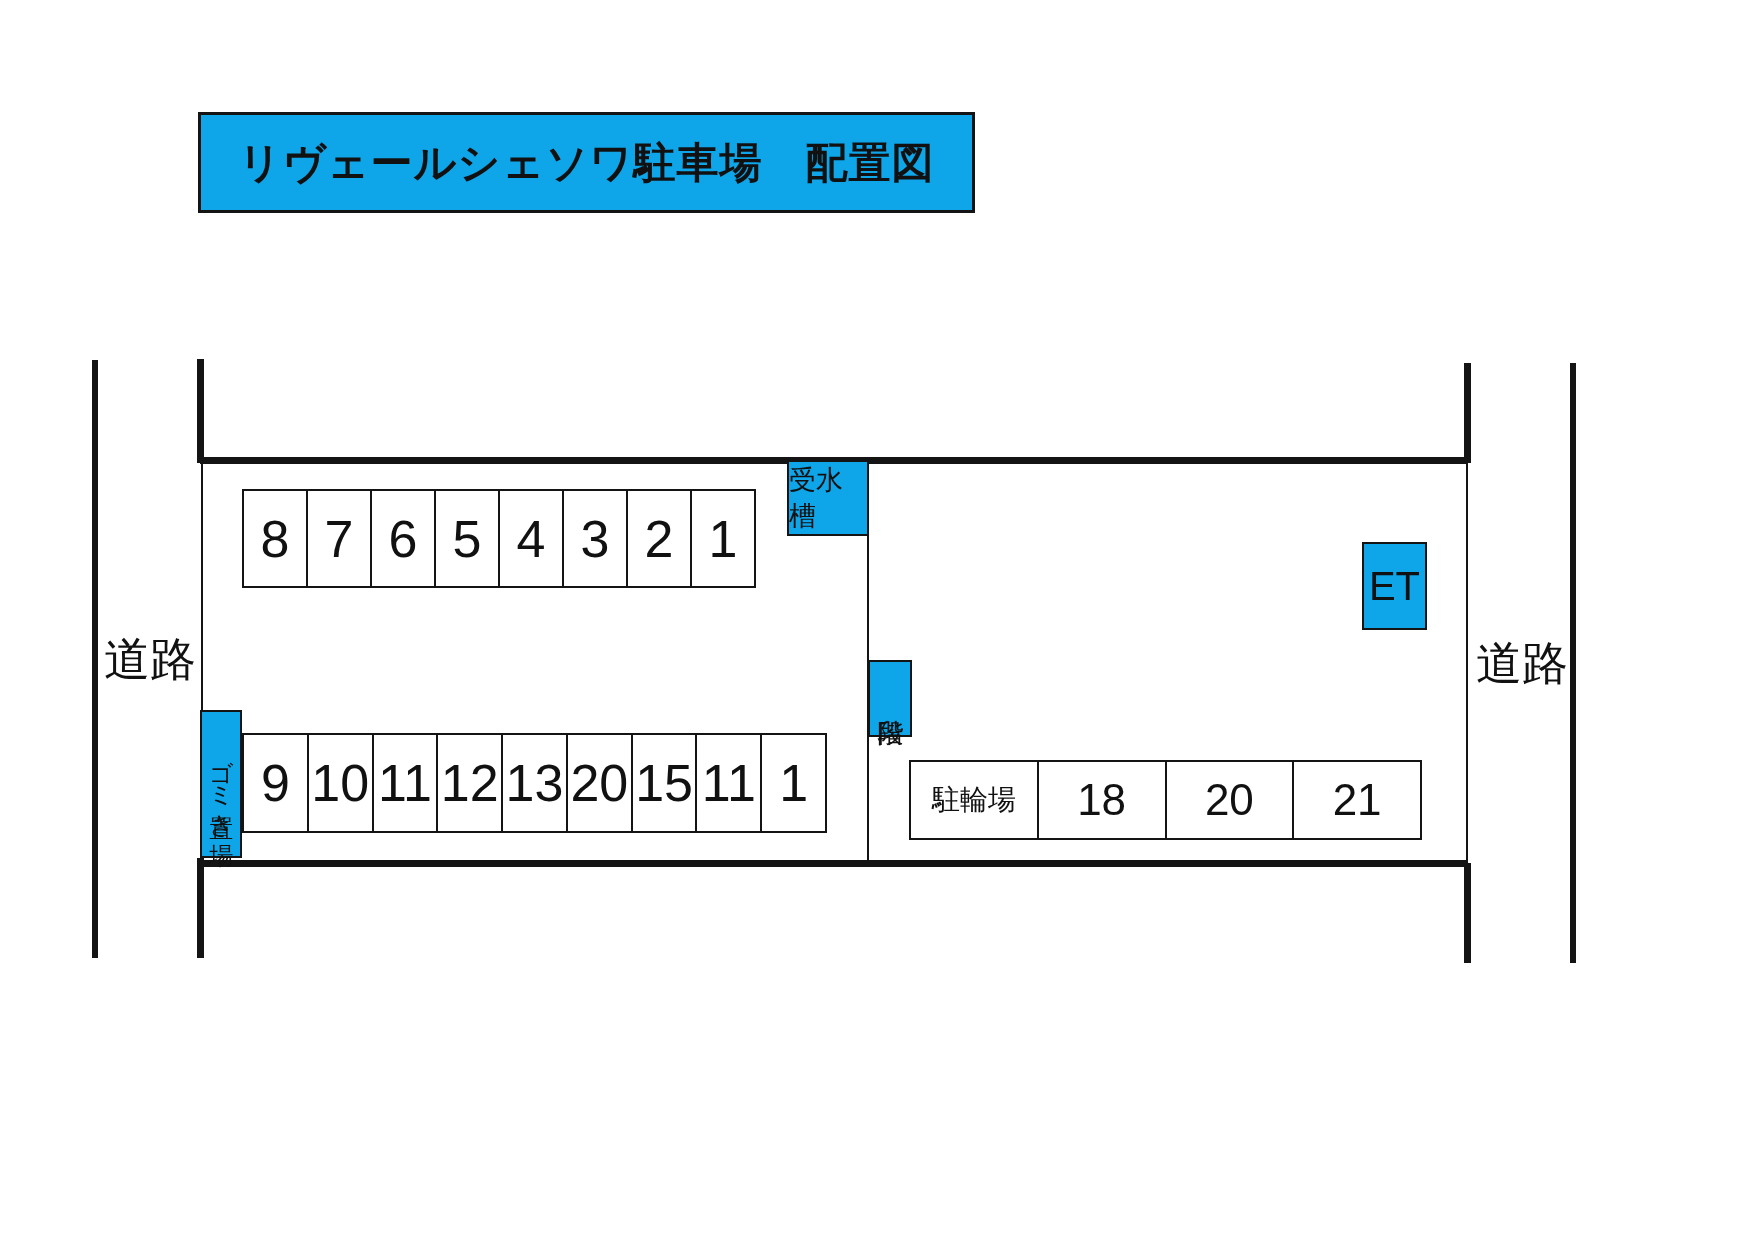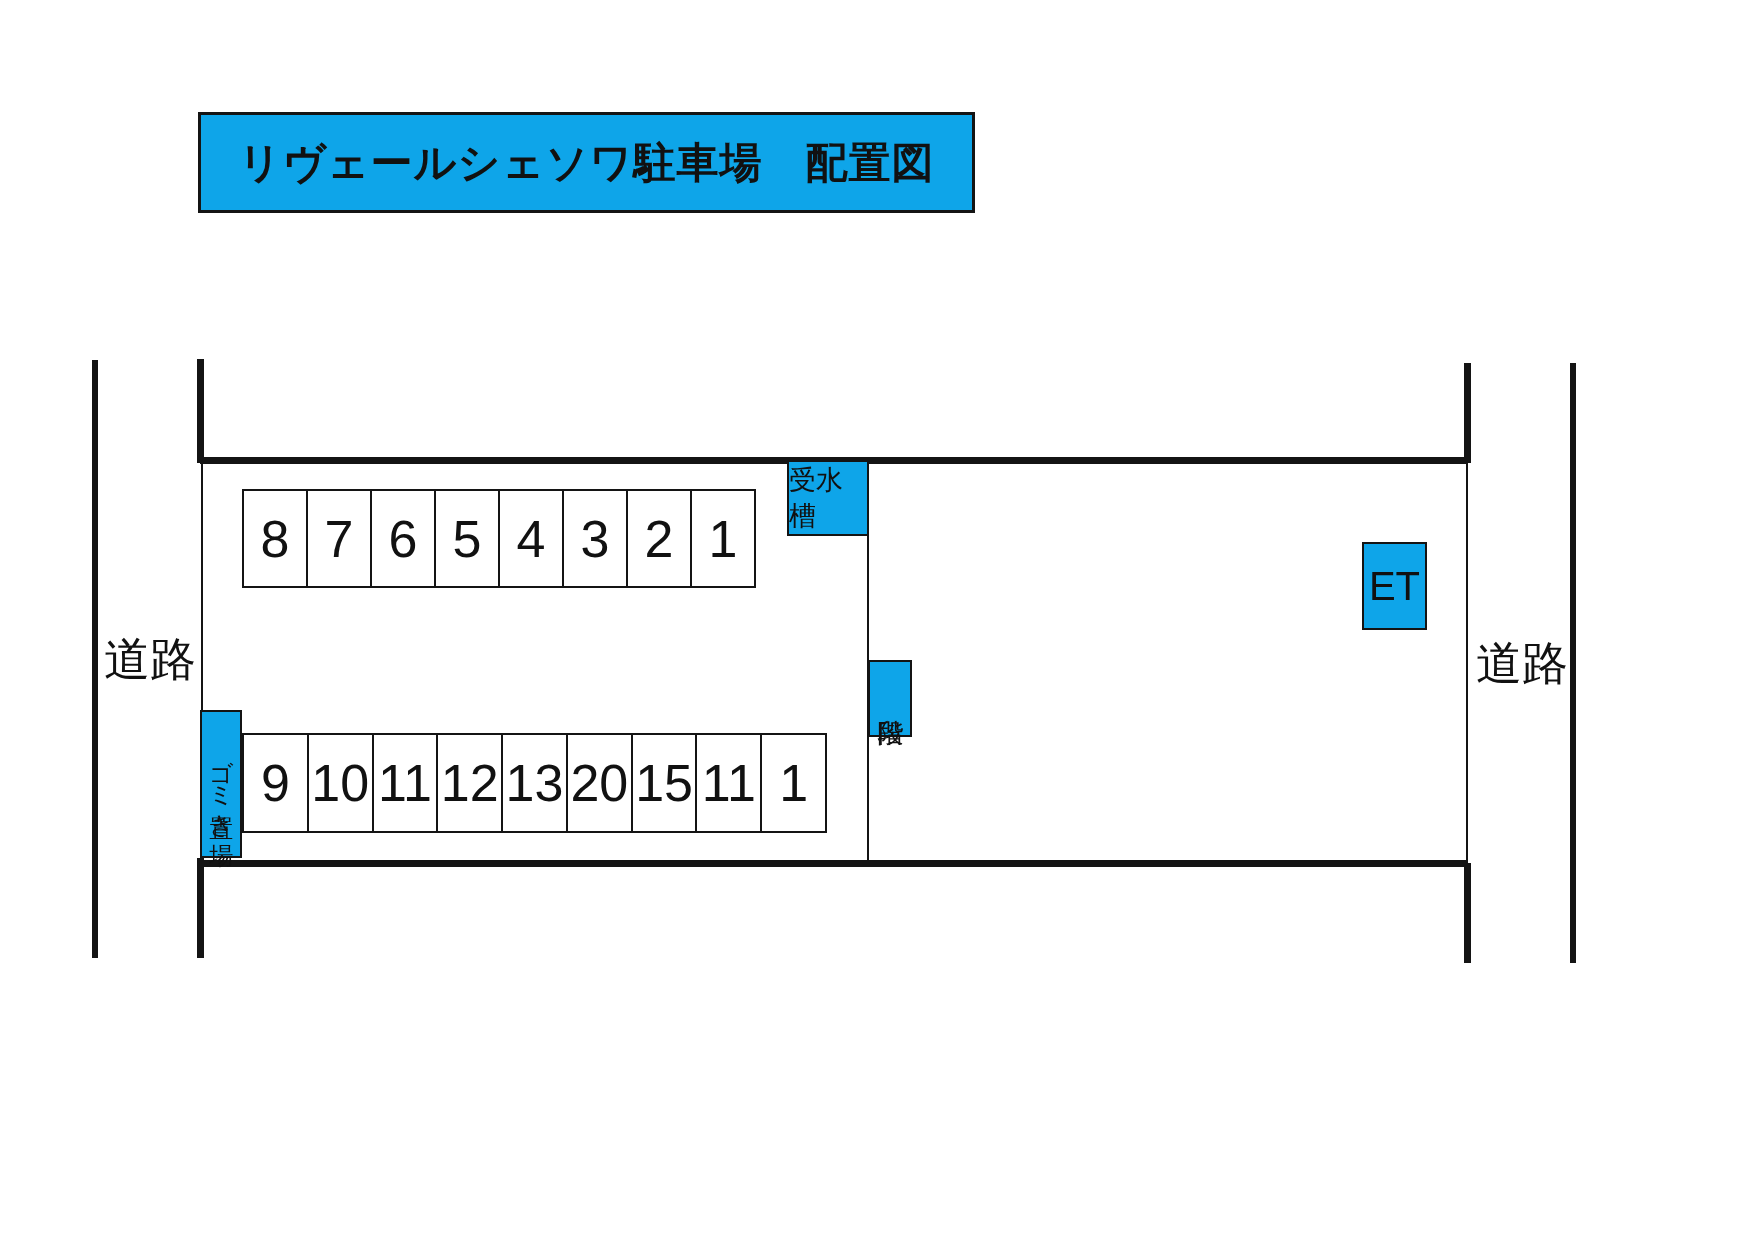--- a/index.html
+++ b/index.html
@@ -99,14 +99,20 @@
     <div class="cell">10</div>
     <div class="cell">11</div>
     <div class="cell">12</div>
     <div class="cell">13</div>
     <div class="cell">20</div>
     <div class="cell">15</div>
     <div class="cell">11</div>
     <div class="cell">1</div>
   </div>
 
+  <div class="row" style="left:909px;top:760px;width:513px;height:80px;">
+    <div class="cell" style="font-size:28px;">駐輪場</div>
+    <div class="cell" style="font-size:44px;">18</div>
+    <div class="cell" style="font-size:44px;">20</div>
+    <div class="cell" style="font-size:44px;">21</div>
+  </div>
 
 </div>
 
 </body></html>

